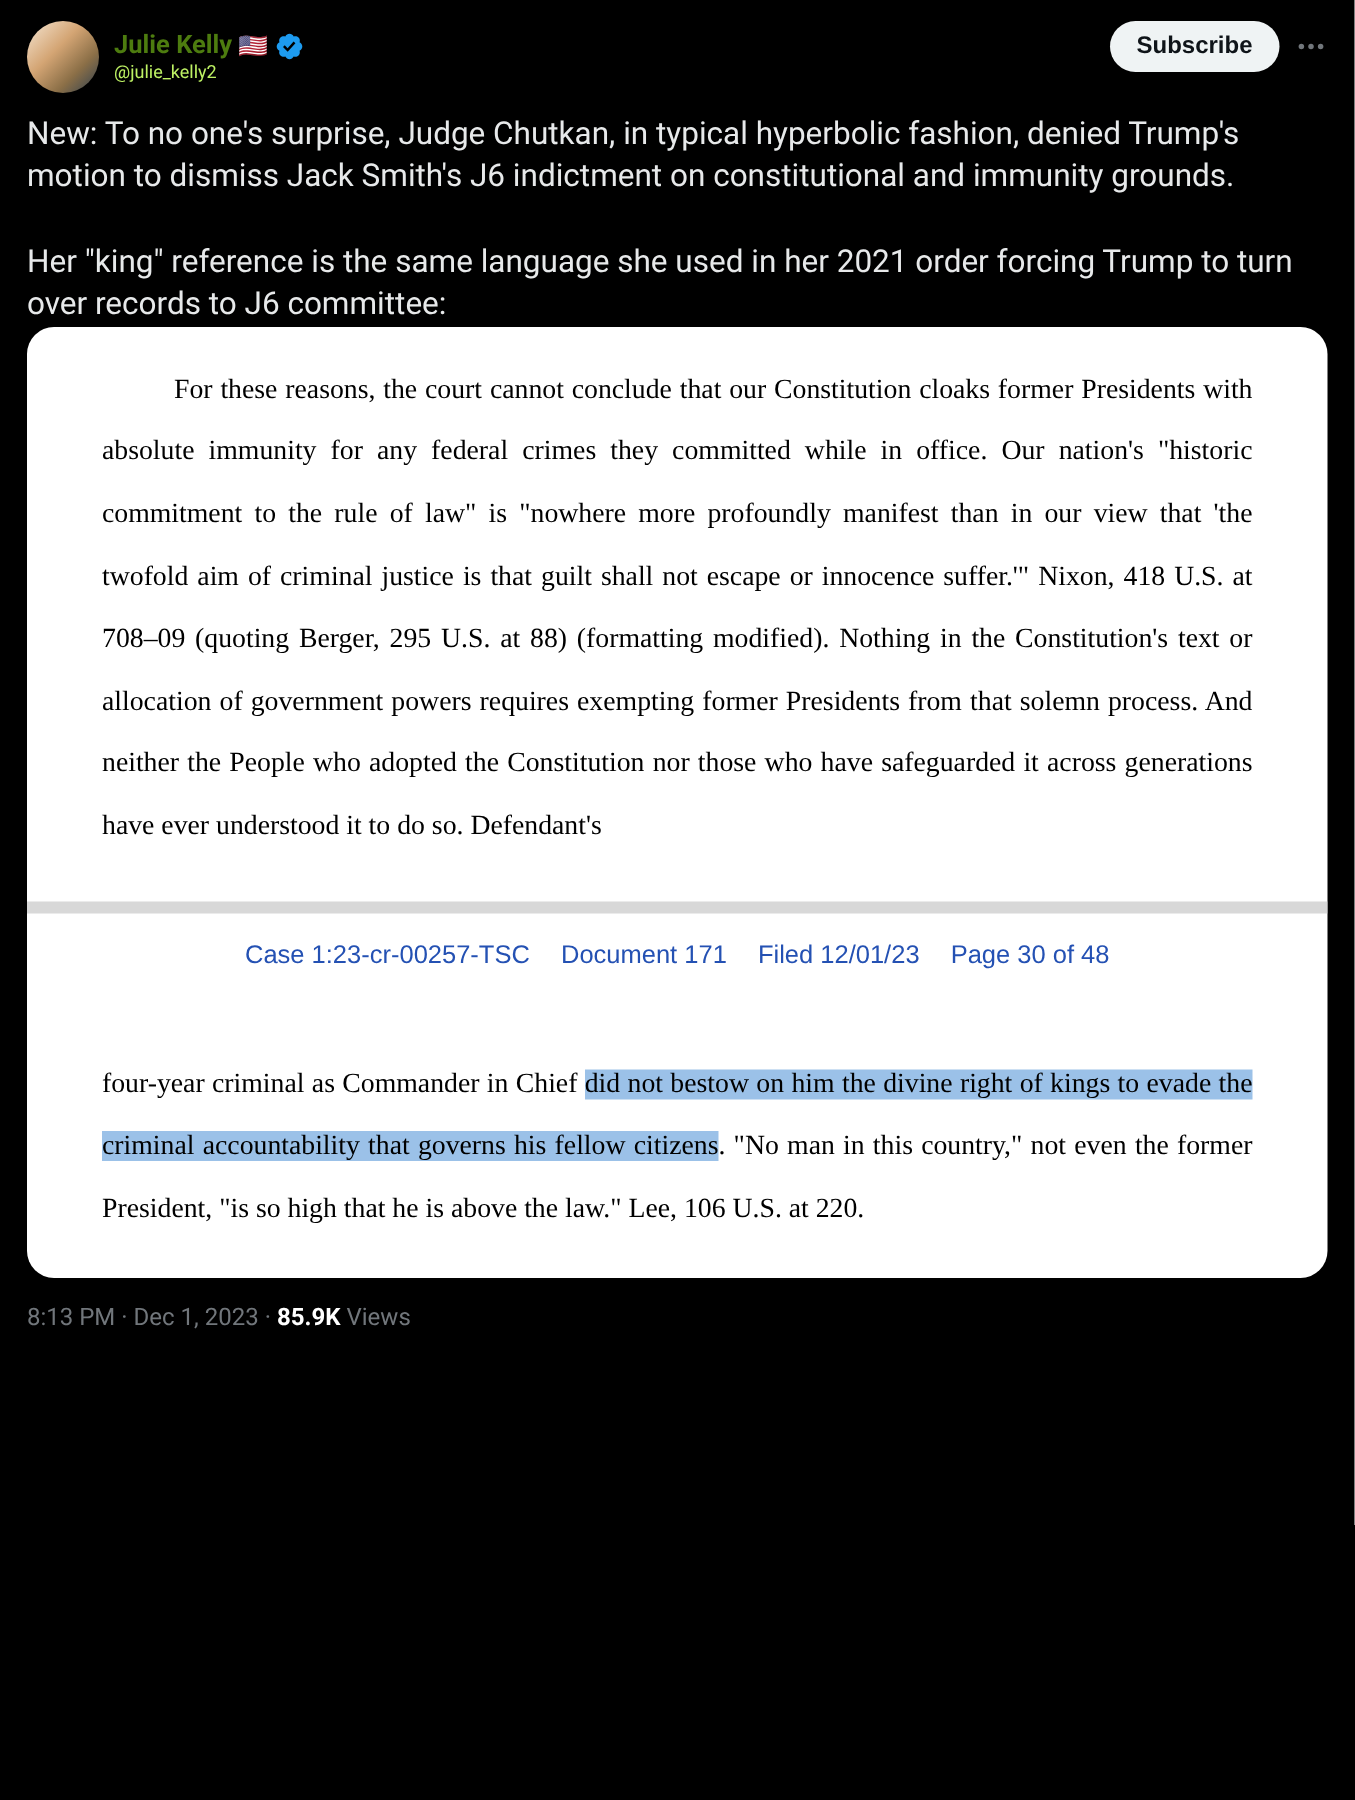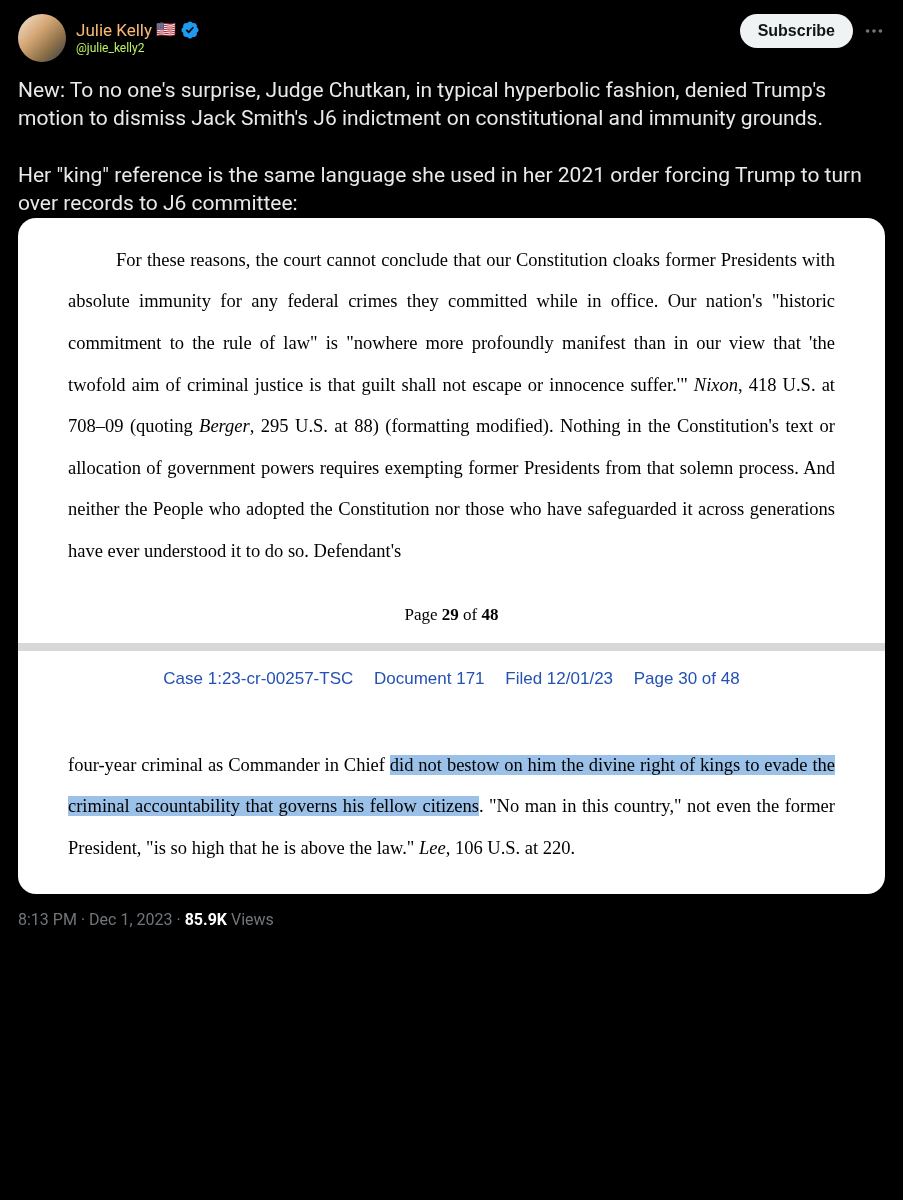--- a/index.html
+++ b/index.html
@@ -28,24 +28,25 @@
     background: linear-gradient(135deg, #f5e6d3 0%, #d4a574 40%, #8b6f47 70%, #2c3e50 100%);
     flex-shrink: 0;
   }
   .name-block {
     display: flex;
     flex-direction: column;
     line-height: 1.25;
   }
   .display-name {
     display: flex;
+    align-items: center;
     gap: 4px;
-    font-weight: 400;
+    font-weight: 700;
     font-size: 17px;
-    color: #fdba74;
+    color: #4d7c0f;
   }
   .flag { font-size: 16px; }
   .verified-icon { width: 20px; height: 20px; fill: #1d9bf0; }
   .handle { color: #bef264; font-size: 12px; }
   .right-controls {
     display: flex;
     align-items: center;
     gap: 10px;
   }
   .subscribe-btn {
@@ -78,21 +79,21 @@
     font-family: "Times New Roman", Times, serif;
     margin-bottom: 14px;
   }
   .doc-page1 {
     padding: 22px 50px 28px 50px;
     font-size: 18.5px;
     line-height: 2.25;
     text-align: justify;
   }
   .doc-indent { text-indent: 48px; }
-  .doc-italic { font-style: italic; }
+  .doc-italic { }
   .page-marker {
     text-align: center;
     font-size: 17px;
     padding: 4px 0 18px 0;
     font-family: "Times New Roman", Times, serif;
   }
   .page-marker b { font-weight: 700; }
   .divider {
     height: 8px;
     background: #d8d8d8;
@@ -150,23 +151,20 @@
 </div>
 
 <div class="tweet-text">New: To no one's surprise, Judge Chutkan, in typical hyperbolic fashion, denied Trump's motion to dismiss Jack Smith's J6 indictment on constitutional and immunity grounds.
 
 Her "king" reference is the same language she used in her 2021 order forcing Trump to turn over records to J6 committee:</div>
 
 <div class="doc-image">
   <div class="doc-page1">
     <span class="doc-indent" style="display:inline-block;width:48px;"></span><span>For these reasons, the court cannot conclude that our Constitution cloaks former Presidents with absolute immunity for any federal crimes they committed while in office.  Our nation's "historic commitment to the rule of law" is "nowhere more profoundly manifest than in our view that 'the twofold aim of criminal justice is that guilt shall not escape or innocence suffer.'"  </span><span class="doc-italic">Nixon</span><span>, 418 U.S. at 708–09 (quoting </span><span class="doc-italic">Berger</span><span>, 295 U.S. at 88) (formatting modified).  Nothing in the Constitution's text or allocation of government powers requires exempting former Presidents from that solemn process.  And neither the People who adopted the Constitution nor those who have safeguarded it across generations have ever understood it to do so.  Defendant's</span>
   </div>
-  <div class="page-marker">
-    <span>Page </span><b>29</b><span> of </span><b>48</b>
-  </div>
   <div class="divider"></div>
   <div class="case-header">
     <span>Case 1:23-cr-00257-TSC</span>
     <span>Document 171</span>
     <span>Filed 12/01/23</span>
     <span>Page 30 of 48</span>
   </div>
   <div class="doc-page2">
     <span>four-year criminal as Commander in Chief </span><span class="highlight">did not bestow on him the divine right of kings to evade the criminal accountability that governs his fellow citizens</span><span>.  "No man in this country," not even the former President, "is so high that he is above the law."  </span><span class="doc-italic">Lee</span><span>, 106 U.S. at 220.</span>
   </div>

